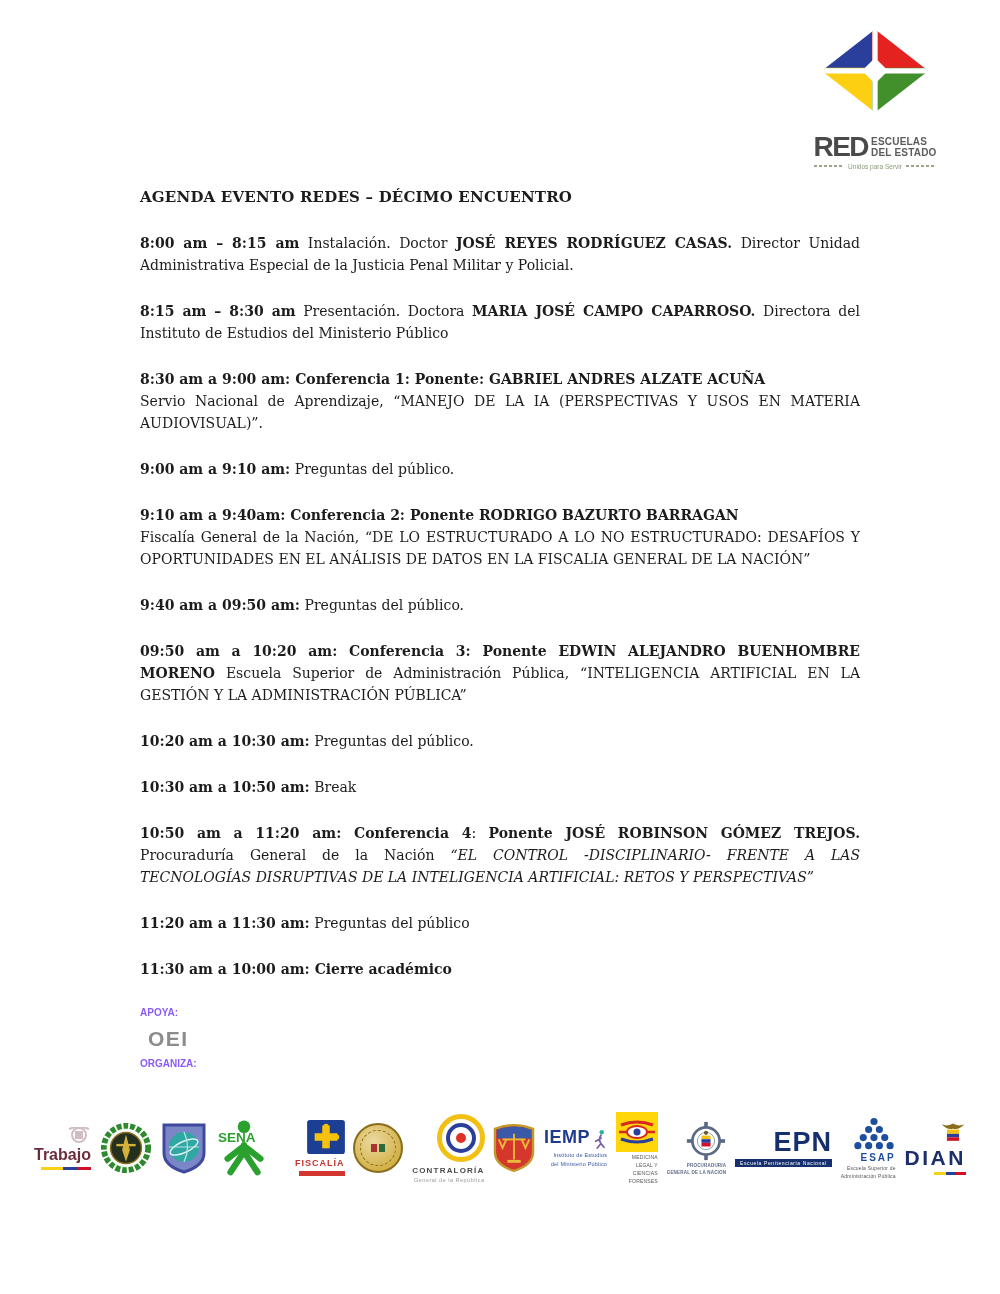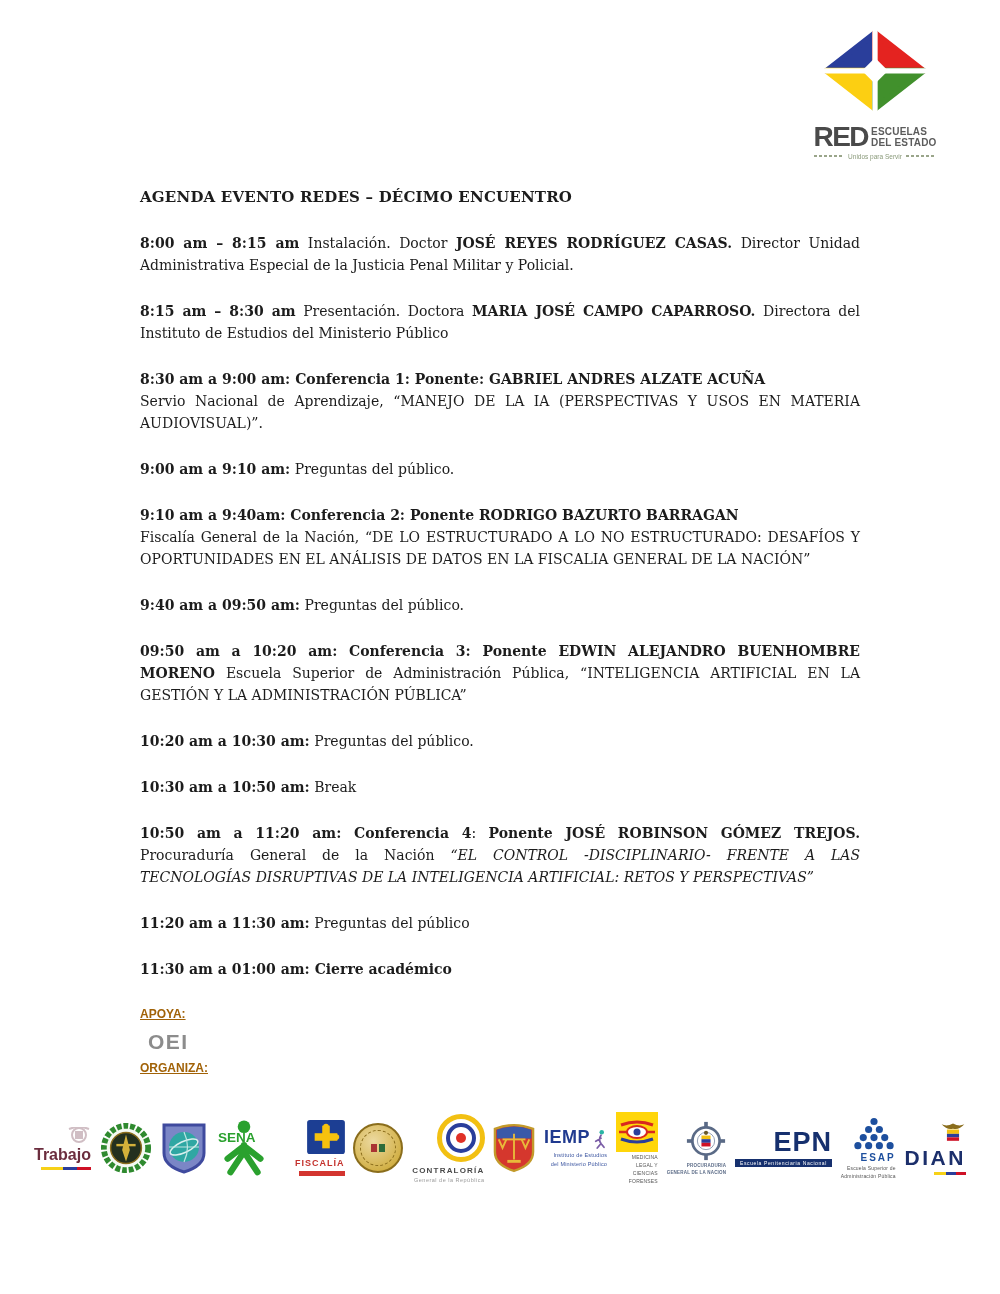--- a/index.html
+++ b/index.html
@@ -3,38 +3,38 @@
 <meta charset="utf-8">
 <style>
   html,body{margin:0;padding:0;background:#e8e8e8;}
   .page{width:1000px;height:1294px;position:relative;background:#ffffff;margin:0 auto;
         overflow:hidden;font-family:"DejaVu Serif",serif;color:#1c1c1c;}
 
   
   .brand{position:absolute;top:24px;right:50px;width:150px;text-align:center;}
   .brand svg.diamond{width:118px;height:96px;display:block;margin:0 auto;}
   .wordmark{display:flex;justify-content:center;align-items:flex-start;gap:3px;
-            font-family:"Liberation Sans",sans-serif;margin-top:6px;}
+            font-family:"Liberation Sans",sans-serif;margin-top:16px;}
   .wordmark .red-txt{font-size:28px;font-weight:700;line-height:0.82;letter-spacing:-1.5px;color:#4a4a4a;}
   .wordmark .stack{text-align:left;font-size:10px;font-weight:700;line-height:1.05;
                    letter-spacing:0.2px;color:#5c5c5c;margin-top:1px;}
   .tagline{margin-top:4px;display:flex;align-items:center;justify-content:center;gap:4px;
            font-family:"Liberation Sans",sans-serif;font-size:6.5px;color:#8a9a7a;}
   .tagline .dash{width:30px;height:2px;
            background:repeating-linear-gradient(90deg,#9aa58a 0 3px,transparent 3px 5px);}
 
   
   .content{padding:186px 140px 0 140px;}
   .doc-title{font-size:15px;font-weight:700;margin:0;line-height:22px;letter-spacing:0.2px;}
   .para{font-size:14px;line-height:22px;text-align:justify;margin:24px 0 0 0;}
   .run-b{font-weight:700;}
   .run-i{font-style:italic;}
 
   
-  .apoya,.organiza{font-family:"Liberation Sans",sans-serif;font-weight:700;font-size:12px;color:#a16207;text-decoration:underline;}
+  .apoya,.organiza{font-family:"Liberation Sans",sans-serif;font-weight:700;font-size:10px;color:#8b5cf6;}
   .apoya{margin-top:27px;}
   .oei{margin-top:9px;margin-left:8px;font-family:"Liberation Sans",sans-serif;font-weight:700;
        font-size:21px;color:#8c8c8c;letter-spacing:1.5px;}
   .organiza{margin-top:7px;}
 
   
   .logos-row{position:absolute;left:0;right:0;top:1098px;height:100px;display:flex;
              align-items:center;justify-content:space-between;padding:0 34px;}
   .fl{display:flex;flex-direction:column;align-items:flex-end;gap:2px;
       font-family:"Liberation Sans",sans-serif;}
@@ -116,21 +116,21 @@
     <p class="para"><span class="run-b">8:15 am – 8:30 am</span><span class="run-r"> Presentación. Doctora </span><span class="run-b">MARIA JOSÉ CAMPO CAPARROSO.</span><span class="run-r"> Directora del Instituto de Estudios del Ministerio Público</span></p>
     <p class="para"><span class="run-b">8:30 am a 9:00 am: Conferencia 1: Ponente: GABRIEL ANDRES ALZATE ACUÑA</span><br><span class="run-r">Servio Nacional de Aprendizaje, “MANEJO DE LA IA (PERSPECTIVAS Y USOS EN MATERIA AUDIOVISUAL)”.</span></p>
     <p class="para"><span class="run-b">9:00 am a 9:10 am:</span><span class="run-r"> Preguntas del público.</span></p>
     <p class="para"><span class="run-b">9:10 am a 9:40am: Conferencia 2: Ponente RODRIGO BAZURTO BARRAGAN</span><br><span class="run-r"> Fiscalía General de la Nación, “DE LO ESTRUCTURADO A LO NO ESTRUCTURADO: DESAFÍOS Y OPORTUNIDADES EN EL ANÁLISIS DE DATOS EN LA FISCALIA GENERAL DE LA NACIÓN”</span></p>
     <p class="para"><span class="run-b">9:40 am a 09:50 am:</span><span class="run-r"> Preguntas del público.</span></p>
     <p class="para"><span class="run-b">09:50 am a 10:20 am: Conferencia 3: Ponente EDWIN ALEJANDRO BUENHOMBRE MORENO</span><span class="run-r"> Escuela Superior de Administración Pública, “INTELIGENCIA ARTIFICIAL EN LA GESTIÓN Y LA ADMINISTRACIÓN PÚBLICA”</span></p>
     <p class="para"><span class="run-b">10:20 am a 10:30 am:</span><span class="run-r"> Preguntas del público.</span></p>
     <p class="para"><span class="run-b">10:30 am a 10:50 am:</span><span class="run-r"> Break</span></p>
     <p class="para"><span class="run-b">10:50 am a 11:20 am: Conferencia 4</span><span class="run-r">: </span><span class="run-b">Ponente JOSÉ ROBINSON GÓMEZ TREJOS.</span><span class="run-r"> Procuraduría General de la Nación </span><span class="run-i">“EL CONTROL -DISCIPLINARIO- FRENTE A LAS TECNOLOGÍAS DISRUPTIVAS DE LA INTELIGENCIA ARTIFICIAL: RETOS Y PERSPECTIVAS”</span></p>
     <p class="para"><span class="run-b">11:20 am a 11:30 am:</span><span class="run-r"> Preguntas del público</span></p>
-    <p class="para"><span class="run-b">11:30 am a 01:00 am: Cierre académico</span></p>
+    <p class="para"><span class="run-b">11:30 am a 10:00 am: Cierre académico</span></p>
 
     <div class="apoya">APOYA:</div>
     <div class="oei">OEI</div>
     <div class="organiza">ORGANIZA:</div>
   </div>
 
   <div class="logos-row">
 
     <div class="fl">
       <svg width="24" height="18" viewBox="0 0 24 18">

